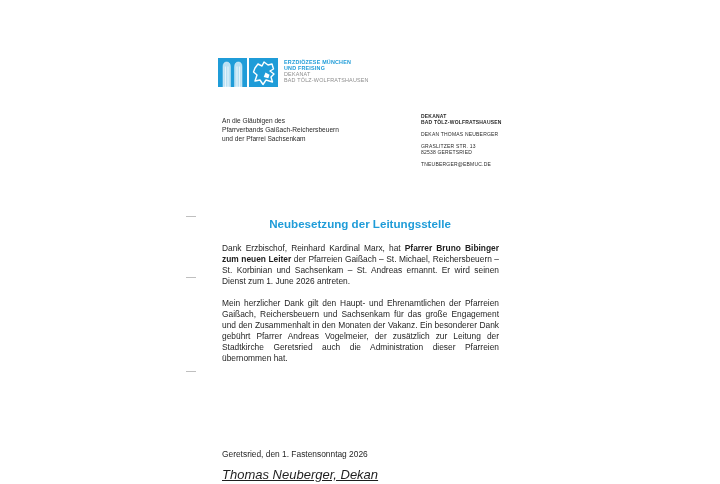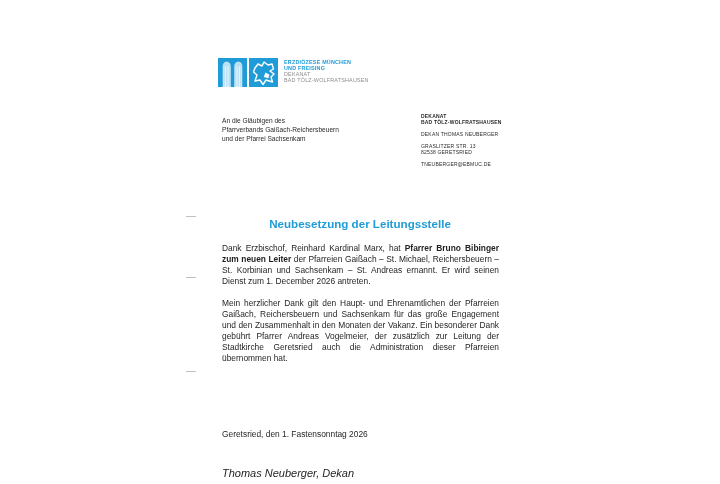--- a/index.html
+++ b/index.html
@@ -24,22 +24,22 @@
 
   
   .foldmark{position:absolute;left:1px;width:10px;height:1px;background:#bfbfbf;}
   .fm1{top:168px;} .fm2{top:229px;} .fm3{top:323px;}
 
   
   .title{position:absolute;left:0;top:169px;width:350px;margin:0;text-align:center;
          font-size:11.6px;font-weight:bold;color:#1f9cd8;}
   .body-block{position:absolute;left:37px;top:195px;width:277px;}
   .body-block p{margin:0 0 11.5px 0;font-size:8.4px;line-height:10.9px;text-align:justify;color:#1f1f1f;}
-  .dateline{position:absolute;left:37px;top:381px;font-size:8.4px;color:#1f1f1f;}
-  .signature{position:absolute;left:37px;top:419px;font-size:11px;font-style:italic;color:#1f1f1f;}
+  .dateline{position:absolute;left:37px;top:401px;font-size:8.4px;color:#1f1f1f;}
+  .signature{position:absolute;left:37px;top:419px;font-size:13px;font-style:italic;color:#1f1f1f;text-decoration:underline;}
 
   
   .footer-code{position:absolute;left:43px;top:470px;font-size:4.6px;color:#9a9a9a;}
   .footer-site{position:absolute;left:147px;top:470px;font-size:4.6px;color:#9a9a9a;}
 </style>
 </head>
 <body>
 
 <div class="canvas">
   <div class="page">
@@ -88,21 +88,21 @@
       </div>
     </div>
 
     <div class="foldmark fm1"></div>
     <div class="foldmark fm2"></div>
     <div class="foldmark fm3"></div>
 
     <h1 class="title">Neubesetzung der Leitungsstelle</h1>
 
     <div class="body-block">
-      <p><span>Dank Erzbischof, Reinhard Kardinal Marx, hat </span><b>Pfarrer Bruno Bibinger zum neuen Leiter</b><span> der Pfarreien Gaißach – St. Michael, Reichersbeuern – St. Korbinian und Sachsenkam – St. Andreas ernannt. Er wird seinen Dienst zum 1. December 2026 antreten.</span></p>
+      <p><span>Dank Erzbischof, Reinhard Kardinal Marx, hat </span><b>Pfarrer Bruno Bibinger zum neuen Leiter</b><span> der Pfarreien Gaißach – St. Michael, Reichersbeuern – St. Korbinian und Sachsenkam – St. Andreas ernannt. Er wird seinen Dienst zum 1. June 2026 antreten.</span></p>
       <p>Mein herzlicher Dank gilt den Haupt- und Ehrenamtlichen der Pfarreien Gaißach, Reichersbeuern und Sachsenkam für das große Engagement und den Zusammenhalt in den Monaten der Vakanz. Ein besonderer Dank gebührt Pfarrer Andreas Vogelmeier, der zusätzlich zur Leitung der Stadtkirche Geretsried auch die Administration dieser Pfarreien übernommen hat.</p>
     </div>
 
     <div class="dateline">Geretsried, den 1. Fastensonntag 2026</div>
     <div class="signature">Thomas Neuberger, Dekan</div>
 
     <div class="footer-code">38/78 1</div>
     <div class="footer-site">www.erzbistum-muenchen.de</div>
 
   </div>

